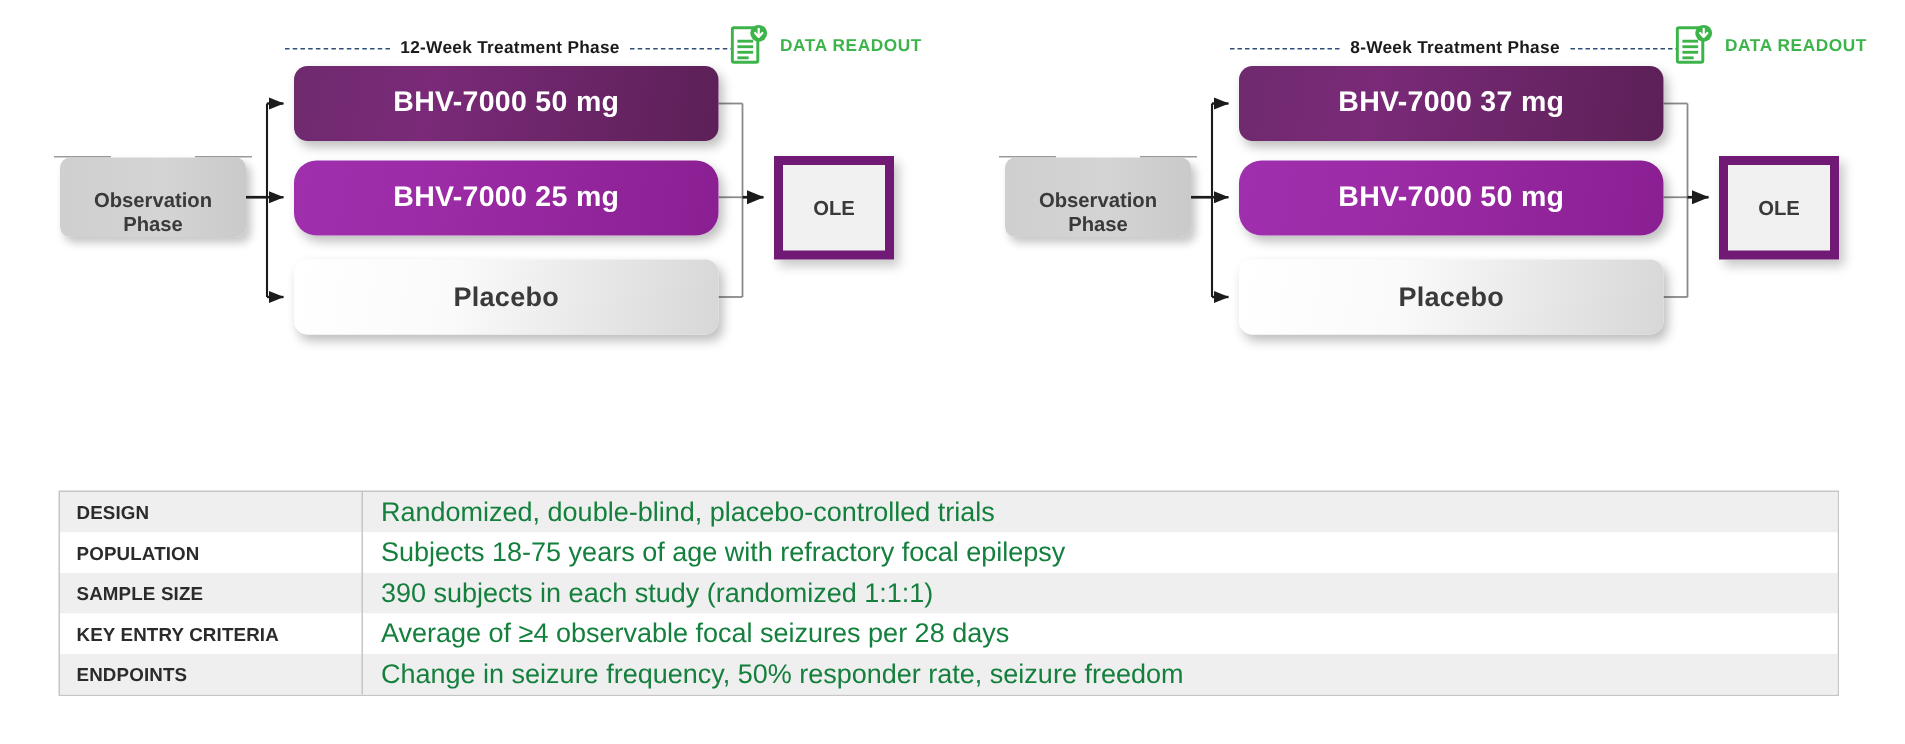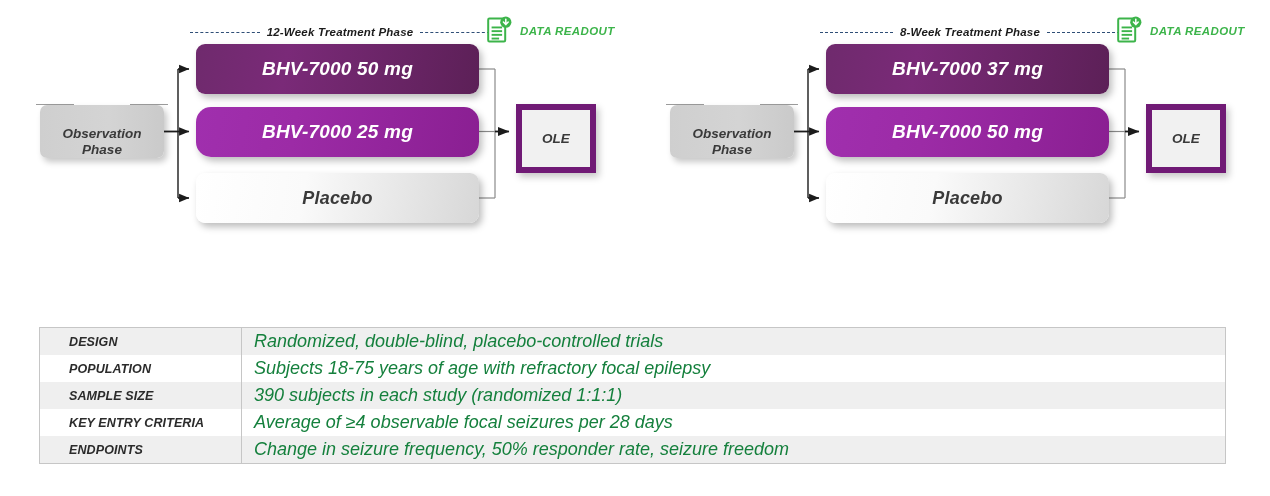--- a/index.html
+++ b/index.html
@@ -13,21 +13,20 @@
     position: relative;
     font-family: "Liberation Sans", sans-serif;
     overflow: hidden;
   }
 
   .stage {
     position: absolute;
     left: 0; top: 0;
     width: 1270px;
     height: 496px;
-    font-style: italic;
   }
 
   
   .trial {
     position: absolute;
     top: 0;
     width: 640px;
     height: 250px;
   }
   .trial-left  { left: 0px; }
@@ -201,21 +200,21 @@
   .specs-row {
     display: flex;
     height: 27px;
     align-items: center;
   }
   .specs-row.alt { background: #efefef; }
   .specs-row.plain { background: #ffffff; }
   .specs-key {
     width: 201px;
     flex: 0 0 201px;
-    padding-left: 29px;
+    padding-left: 11px;
     box-sizing: border-box;
     font-size: 12.5px;
     font-weight: bold;
     color: #2b2b2b;
     letter-spacing: .1px;
     white-space: nowrap;
   }
   .specs-sep {
     width: 1px;
     flex: 0 0 1px;

